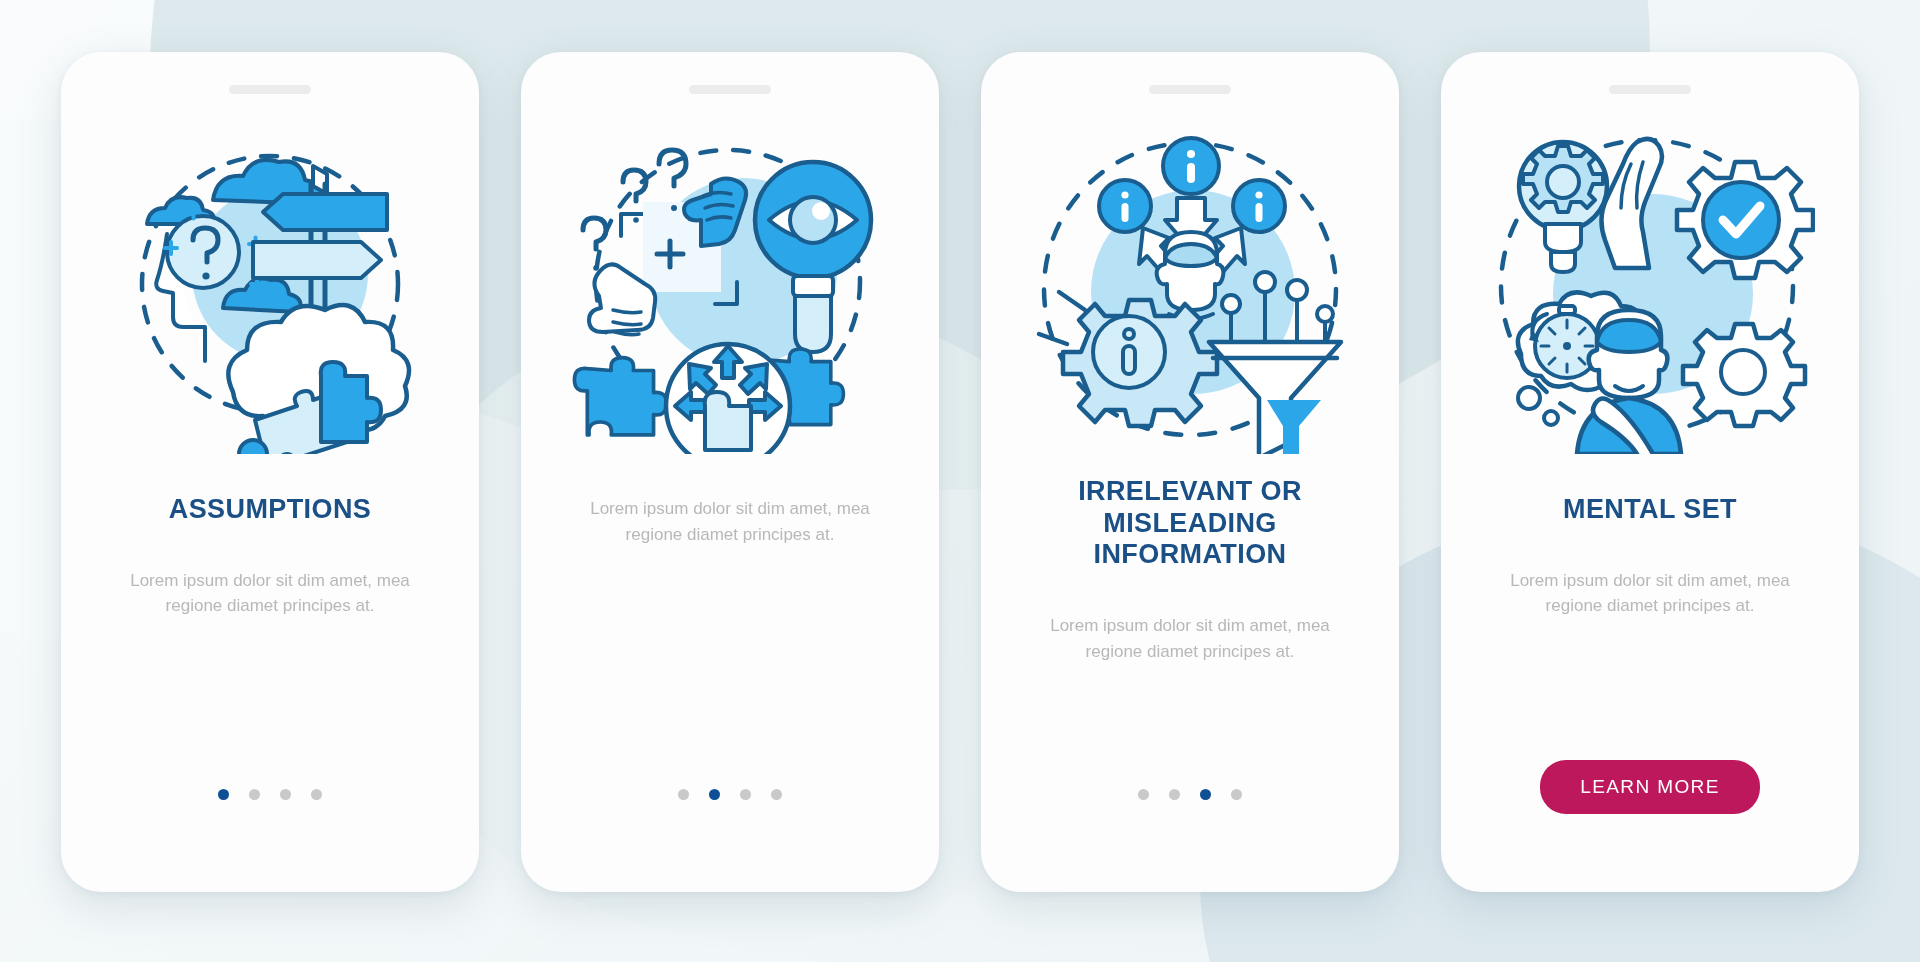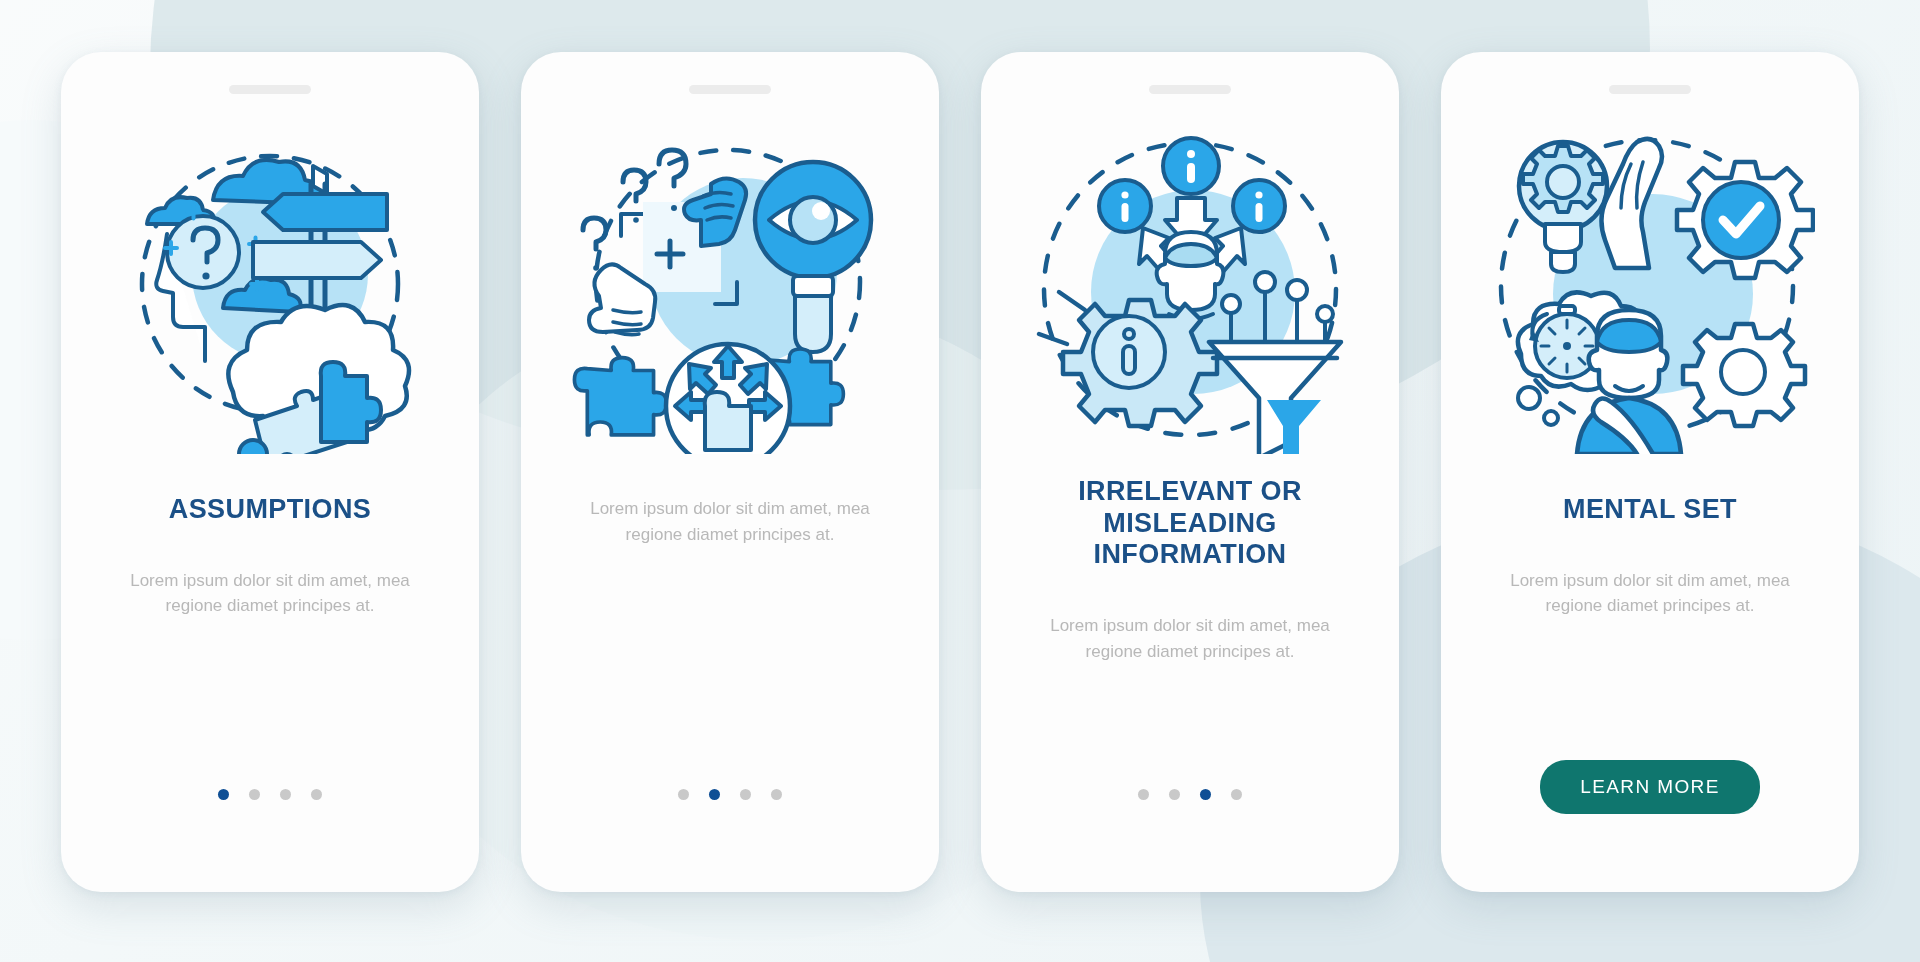--- a/index.html
+++ b/index.html
@@ -114,21 +114,21 @@
     align-items: center;
     justify-content: center;
     margin-bottom: 92px;
     flex: none;
   }
   .dot { width: 11px; height: 11px; border-radius: 50%; background: #c9c9c9; }
   .dot.active { background: #0f4f95; }
 
   .cta {
     margin-bottom: 78px;
-    background: #0f766e;
+    background: #be185d;
     color: #ffffff;
     border: none;
     border-radius: 26px;
     font-family: "Liberation Sans", sans-serif;
     font-size: 19px;
     letter-spacing: 1.4px;
     padding: 16px 40px;
     cursor: pointer;
     flex: none;
   }

